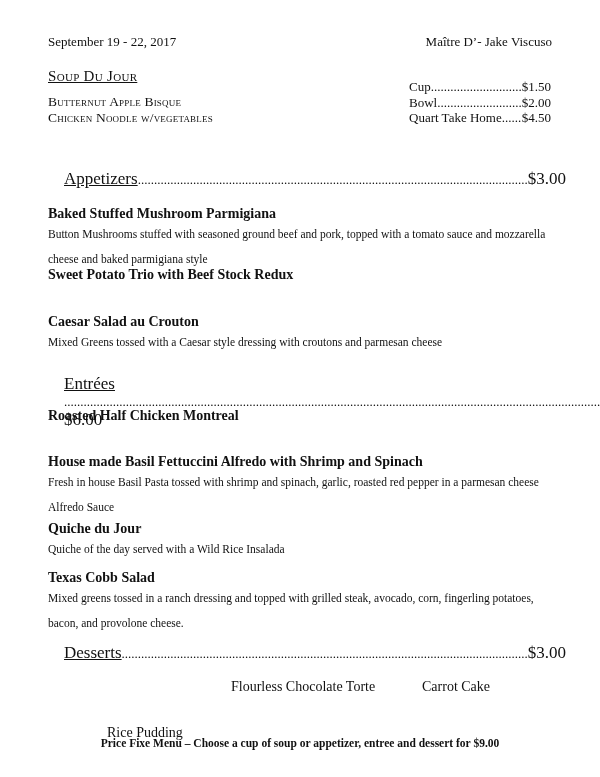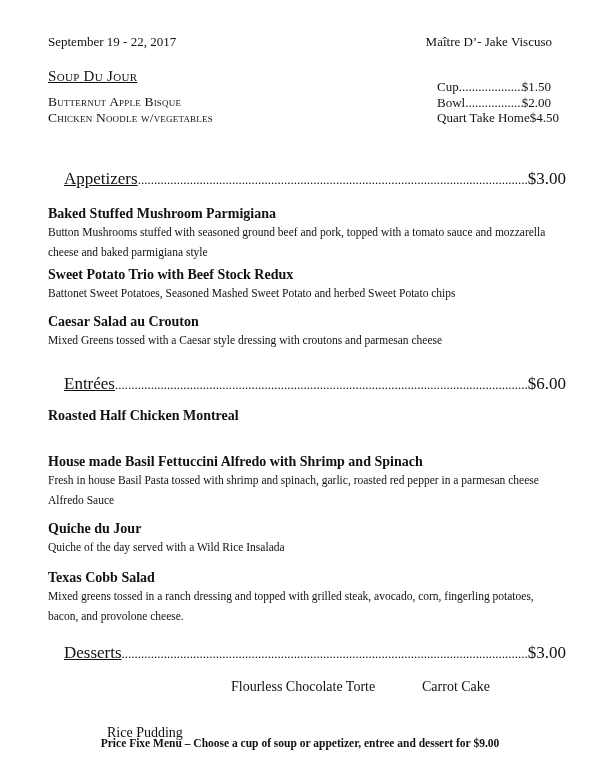--- a/index.html
+++ b/index.html
@@ -4,33 +4,33 @@
 <style>
   html, body { margin:0; padding:0; background:#ffffff; }
   body { width:600px; height:777px; position:relative; overflow:hidden;
          font-family:"Liberation Serif", "DejaVu Serif", serif; color:#111; }
   .abs { position:absolute; }
   .date { left:48px; top:34px; font-size:13px; }
   .maitre { right:48px; top:34px; font-size:13px; }
   .soup-title { left:48px; top:68px; font-size:15px; font-variant:small-caps; text-decoration:underline; letter-spacing:0.3px; }
   .soup-list { left:48px; top:94px; font-size:13.5px; font-variant:small-caps; line-height:16px; letter-spacing:0.2px; }
   .soup-prices { left:409px; top:79px; width:142px; font-size:13px; line-height:15.5px; }
-  .price-row { display:flex; align-items:flex-end; white-space:nowrap;margin-left:28px; }
+  .price-row { display:flex; align-items:flex-end; white-space:nowrap; }
   .price-row .dots { flex:1; overflow:hidden; letter-spacing:0px; }
   .price-row .dots::after { content:"......................................................................."; }
 
   .section { left:64px; width:502px; display:flex; align-items:baseline; white-space:nowrap; font-size:17px; }
   .section .name { text-decoration:underline; }
   .section .dots { flex:1; overflow:hidden; font-size:13px; }
   .section .dots::after { content:".............................................................................................................................................................................................................."; }
   .section .price { font-size:17px; }
 
   .item { left:48px; width:510px; }
   .item .iname { font-weight:bold; font-size:14px; line-height:17px; }
-  .item .idesc { font-size:11.5px; line-height:20px; }
+  .item .idesc { font-size:11.5px; line-height:25px; }
   .d1 { position:absolute; left:107px; top:679px; font-size:14px;margin-top:46px; }
   .d2 { position:absolute; left:231px; top:679px; font-size:14px; }
   .d3 { position:absolute; left:422px; top:679px; font-size:14px; }
 
   .footer { left:0; width:600px; top:737px; text-align:center; font-size:11.5px; font-weight:bold; }
 </style>
 </head>
 <body>
 
 <div class="abs date">September 19 - 22, 2017</div>
@@ -63,28 +63,27 @@
   <span class="name">Appetizers</span>
   <span class="dots"></span>
   <span class="price">$3.00</span>
 </div>
 <div class="abs item" style="top:205px;">
   <div class="iname">Baked Stuffed Mushroom Parmigiana</div>
   <div class="idesc">Button Mushrooms stuffed with seasoned ground beef and pork, topped with a tomato sauce and mozzarella cheese and baked parmigiana style</div>
 </div>
 <div class="abs item" style="top:266px;">
   <div class="iname">Sweet Potato Trio with Beef Stock Redux</div>
-  <div class="idesc">Battonet Sweet Potatoes, Seasoned Mashed Sweet Potato and herbed Sweet Potato chips</div>
 </div>
 <div class="abs item" style="top:313px;">
   <div class="iname">Caesar Salad au Crouton</div>
   <div class="idesc">Mixed Greens tossed with a Caesar style dressing with croutons and parmesan cheese</div>
 </div>
 
-<div class="abs section" style="top:374px;">
+<div class="abs section" style="top:374px;flex-direction:column;">
   <span class="name">Entrées</span>
   <span class="dots"></span>
   <span class="price">$6.00</span>
 </div>
 <div class="abs item" style="top:407px;">
   <div class="iname">Roasted Half Chicken Montreal</div>
 </div>
 <div class="abs item" style="top:453px;">
   <div class="iname">House made Basil Fettuccini Alfredo with Shrimp and Spinach</div>
   <div class="idesc">Fresh in house Basil Pasta tossed with shrimp and spinach, garlic, roasted red pepper in a parmesan cheese Alfredo Sauce</div>

